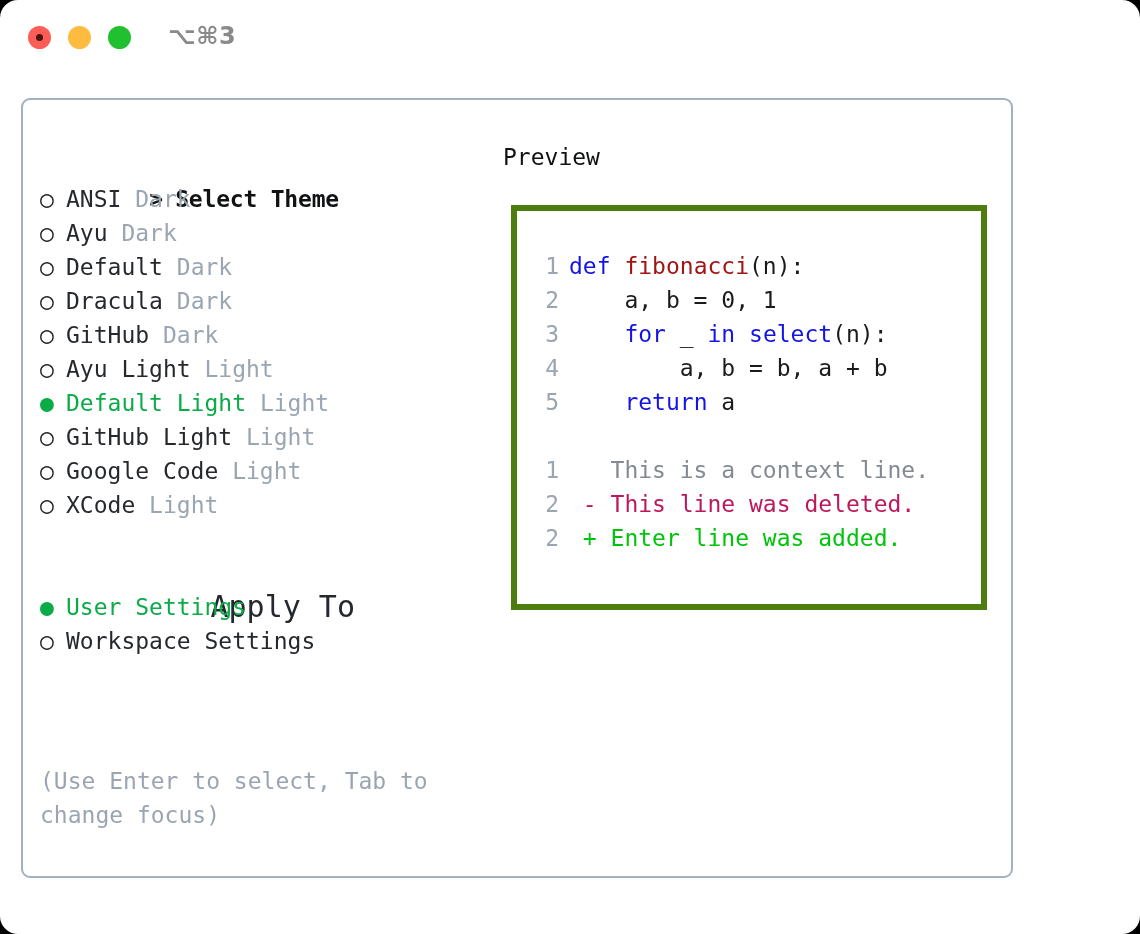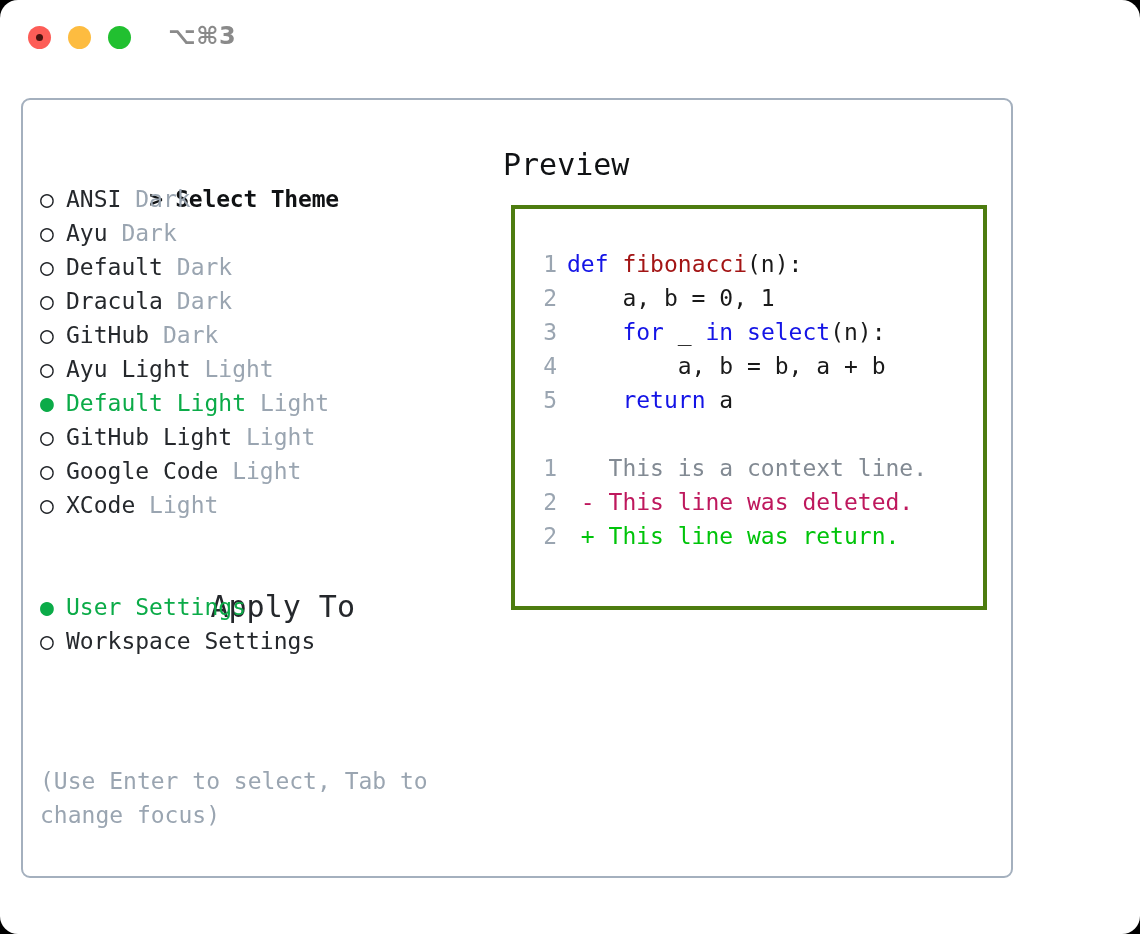--- a/index.html
+++ b/index.html
@@ -123,33 +123,33 @@
     width: 410px;
     font-size: 23px;
     line-height: 34px;
     color: #9aa5b1;
     white-space: pre-wrap;
   }
   
   #preview-title {
     position: absolute;
     left: 480px;
-    top: 48px;
-    font-size: 30px;
+    top: 40px;
+    font-size: 23px;
     line-height: 34px;
     color: #101214;
     white-space: pre;
   }
   #preview-box {
     position: absolute;
     left: 488px;
     top: 105px;
     width: 476px;
     height: 405px;
-    border: 4px solid #4d7c0f;
+    border: 6px solid #4d7c0f;
     box-sizing: border-box;
     background: #ffffff;
   }
   #code {
     position: absolute;
     left: 18px;
     top: 38px;
     font-size: 23px;
     line-height: 34px;
   }
@@ -227,19 +227,19 @@
             <div class="cline"><span class="ln">1</span><span class="kw">def </span><span class="fn">fibonacci</span><span class="plain">(n):</span></div>
             <div class="cline"><span class="ln">2</span><span class="plain">    a, b = 0, 1</span></div>
             <div class="cline"><span class="ln">3</span><span class="plain">    </span><span class="kw">for</span><span class="plain"> _ </span><span class="kw">in</span><span class="plain"> </span><span class="kw">select</span><span class="plain">(n):</span></div>
             <div class="cline"><span class="ln">4</span><span class="plain">        a, b = b, a + b</span></div>
             <div class="cline"><span class="ln">5</span><span class="plain">    </span><span class="kw">return</span><span class="plain"> a</span></div>
           </div>
         <div class="blank-line"></div>
         <div id="diff-lines">
             <div class="cline"><span class="ln">1</span><span class="ctx">   This is a context line.</span></div>
             <div class="cline"><span class="ln">2</span><span class="del"> - This line was deleted.</span></div>
-            <div class="cline"><span class="ln">2</span><span class="add"> + This line was return.</span></div>
+            <div class="cline"><span class="ln">2</span><span class="add"> + Enter line was added.</span></div>
           </div>
       </div>
     </div>
 
   </div>
 </div>
 
 </body></html>

